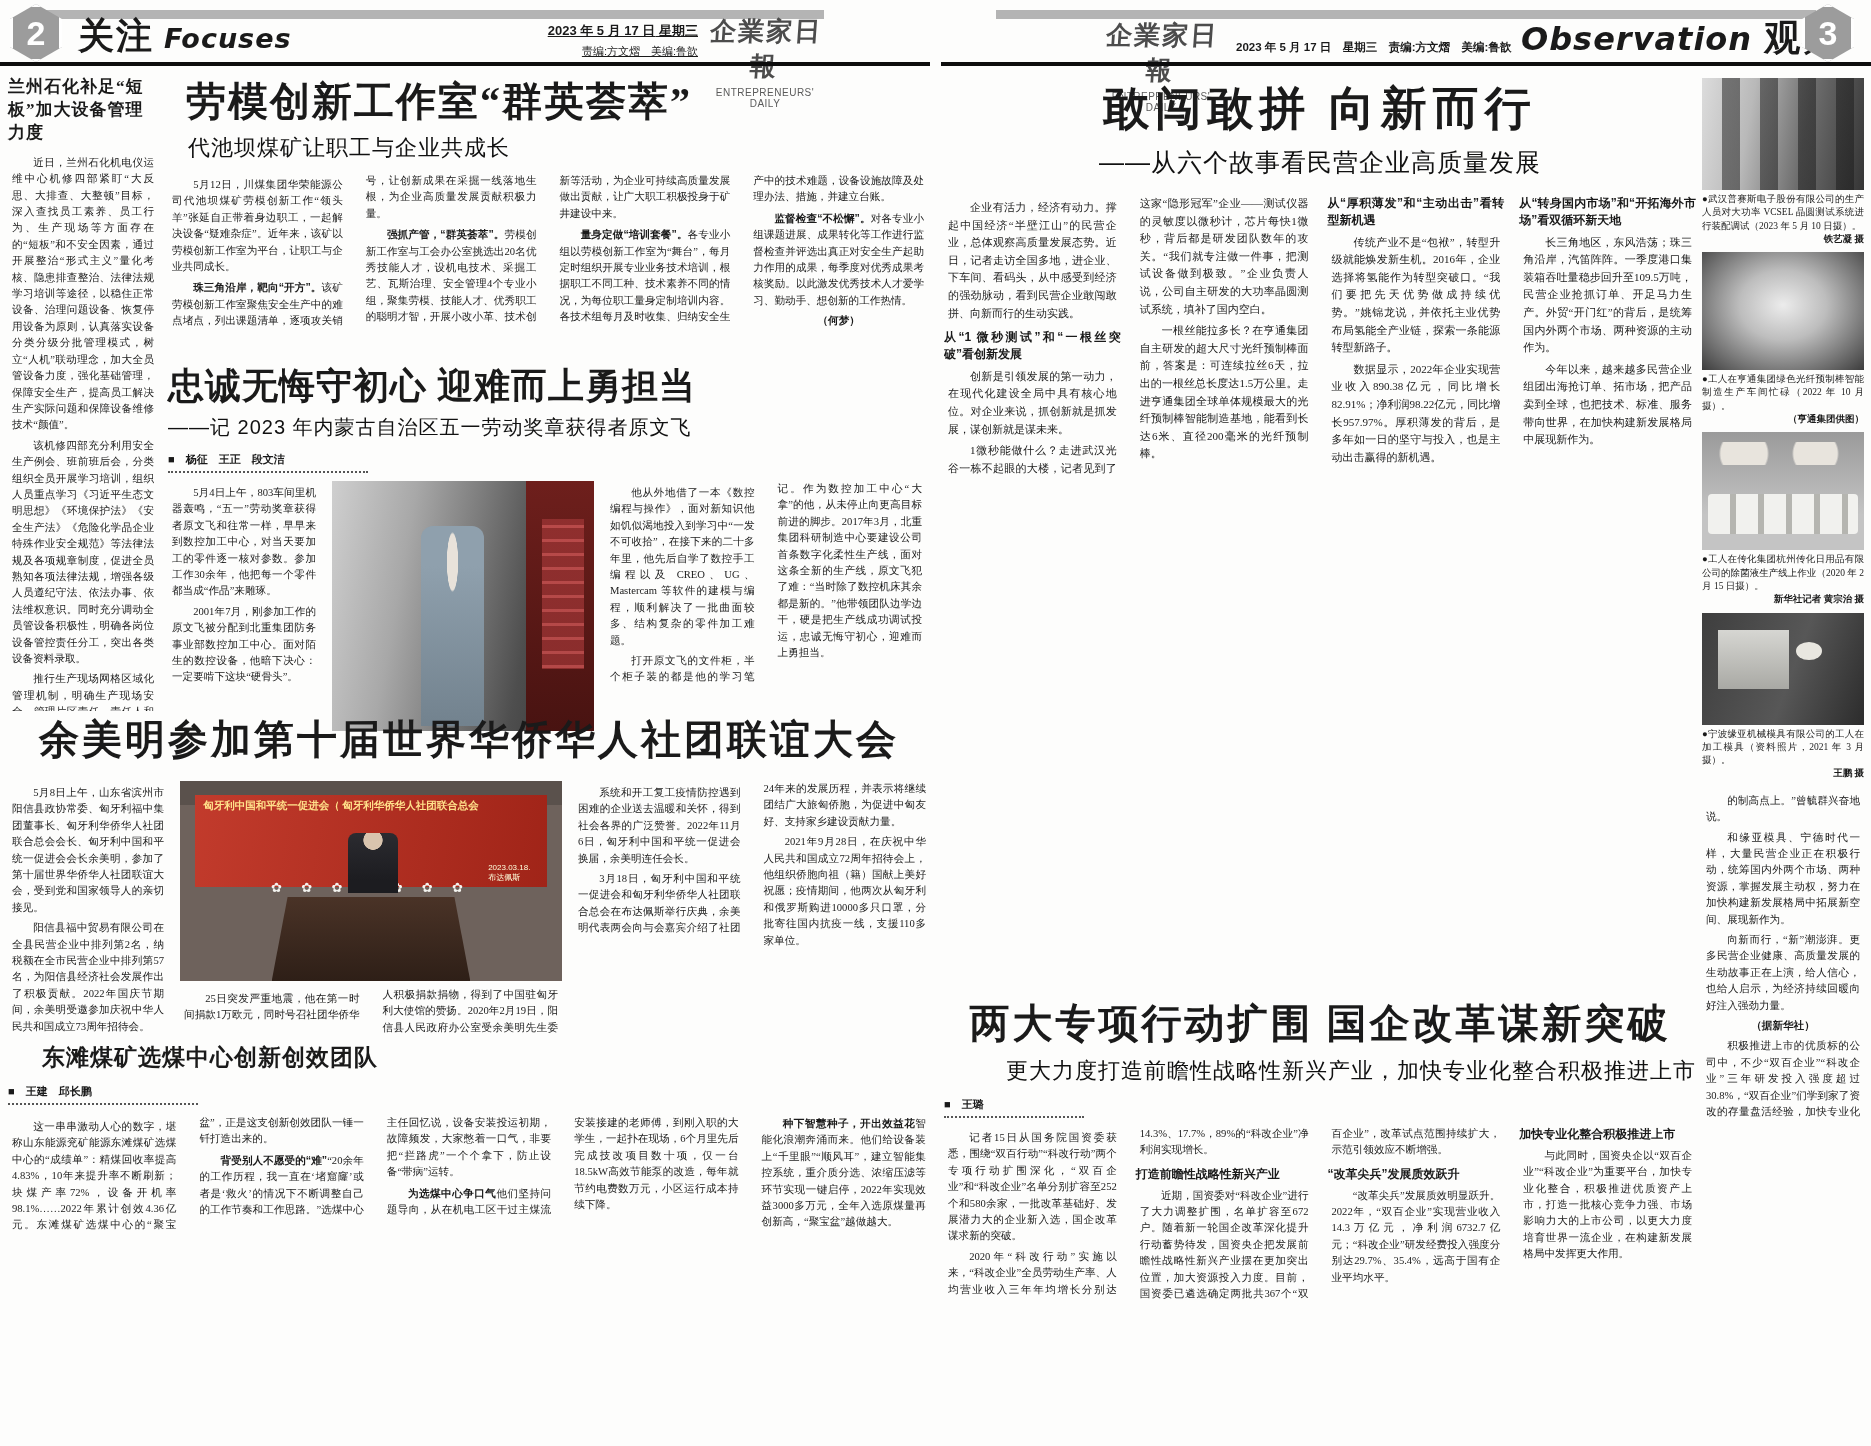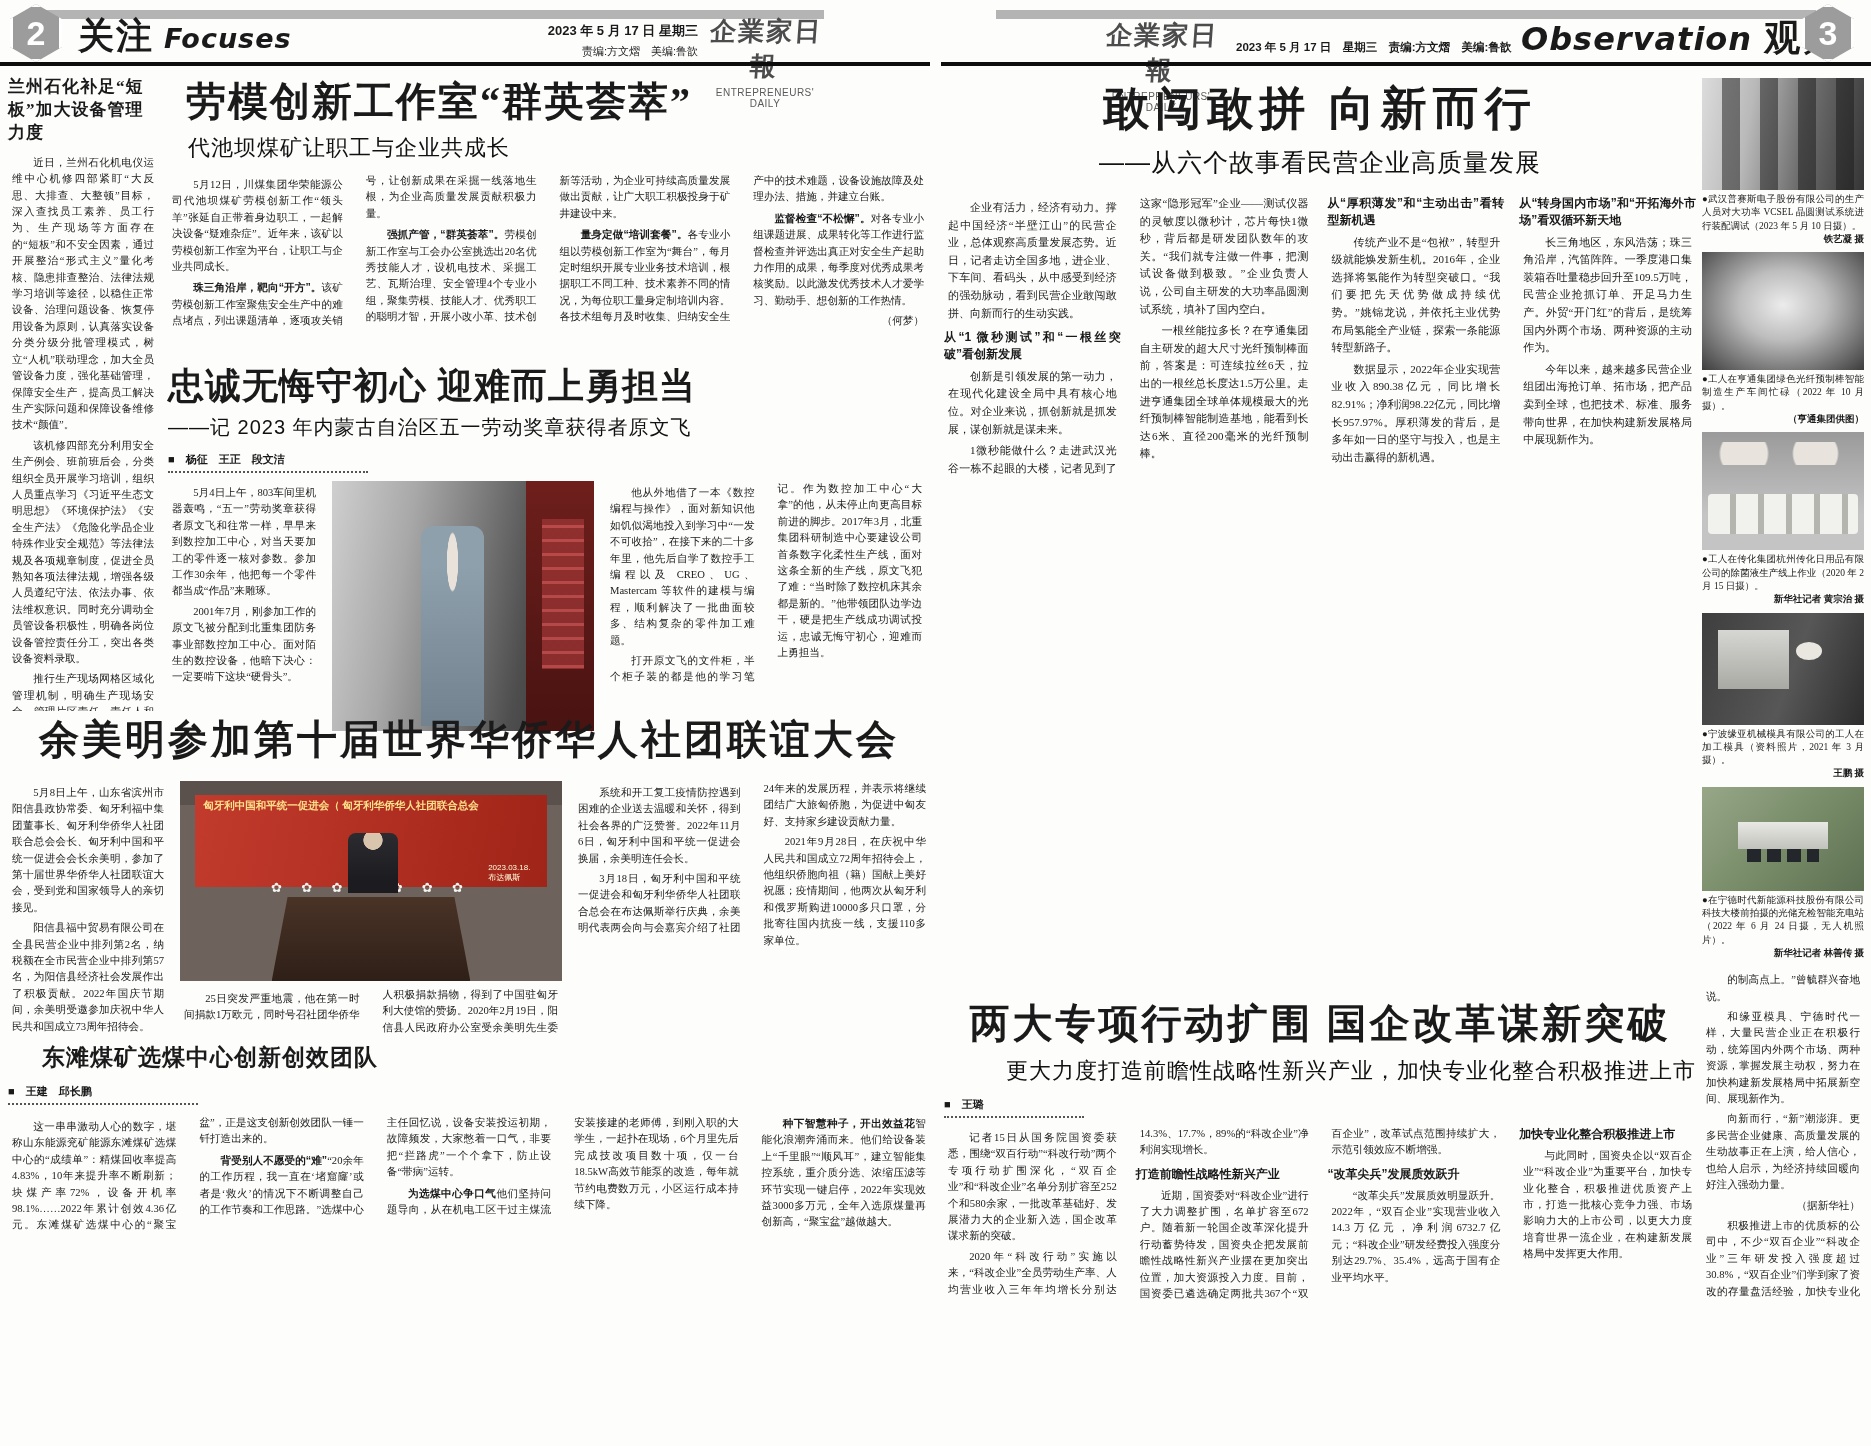--- a/index.html
+++ b/index.html
@@ -18,21 +18,21 @@
   .masthead{color:#4c4c4c;text-align:center;line-height:1;}
   .masthead .cn{font:bold 26px "Liberation Serif",serif;letter-spacing:2px;transform:skewX(-4deg);display:block;}
   .masthead .en{font:10px "Liberation Sans",sans-serif;letter-spacing:.5px;display:block;margin-top:3px;color:#5a5a5a;}
   .blackrule{background:#0d0d0d;height:4px;}
   
   .mcol{column-gap:15px;font-size:10.6px;line-height:1.55;text-align:justify;overflow:hidden;}
   .mcol p,.txt p{margin:4px;text-indent:2em;}
   .txt{font-size:10.6px;line-height:1.55;text-align:justify;overflow:hidden;}
   .t-h{font-weight:bold;text-indent:0 !important;margin:7px 0 5px 0 !important;
        font-family:"Liberation Sans",sans-serif;font-size:12px;line-height:1.4;}
-  .t-sign{text-align:right;font-weight:normal;text-indent:0 !important;}
+  .t-sign{text-align:center;font-weight:bold;text-indent:0 !important;}
   .t-p b{font-family:"Liberation Sans",sans-serif;}
   .kicker{font:bold 23px "Liberation Sans",sans-serif;letter-spacing:1px;}
   .h1a{font:bold 40px "Liberation Serif",serif;letter-spacing:2px;white-space:nowrap;}
   .h1b{font:bold 36px "Liberation Serif",serif;letter-spacing:1px;white-space:nowrap;}
   .sub{font:22px "Liberation Sans",sans-serif;letter-spacing:1px;color:#111;white-space:nowrap;}
   .byline{font:bold 11px "Liberation Sans",sans-serif;border-bottom:2px dotted #555;
           padding-bottom:4px;display:inline-block;}
   .smalltitle{font:bold 17px "Liberation Serif",serif;line-height:1.35;letter-spacing:1px;}
   
   .photo{position:relative;overflow:hidden;background:#999;}
@@ -87,21 +87,21 @@
 
   <div class="abs" style="left:0;top:0;width:935px;height:1446px;">
     <div class="abs graybar" style="left:32px;top:10px;width:792px;"></div>
     <div class="abs hex" style="left:10px;top:4px;">
         <span>2</span>
       </div>
     <div class="abs" style="left:78px;top:12px;display:flex;align-items:baseline;gap:10px;">
       <span class="secttitle">关注</span>
       <span class="sectlatin">Focuses</span>
     </div>
-    <div class="abs dateblk" style="left:540px;top:21px;width:158px;">
+    <div class="abs dateblk" style="left:540px;top:21px;width:158px;text-decoration:underline;">
       <span>2023 年 5 月 17 日</span> <span>星期三</span><br>
       <span class="eds">责编:方文熠　美编:鲁歆</span>
     </div>
     <div class="abs masthead" style="left:702px;top:14px;width:126px;">
       <span class="cn">企業家日報</span>
       <span class="en">ENTREPRENEURS' DAILY</span>
     </div>
     <div class="abs blackrule" style="left:0;top:62px;width:930px;"></div>
 
     <div class="abs" style="left:8px;top:76px;width:150px;height:634px;">
@@ -241,27 +241,20 @@
           </div>
         <div class="cap"><span>●工人在传化集团杭州传化日用品有限公司的除菌液生产线上作业（2020 年 2 月 15 日摄）。</span><span class="credit">新华社记者 黄宗治 摄</span></div>
       </div>
       <div style="margin-top:6px;">
         <div class="photo ph5" style="width:162px;height:112px;">
             <div class="screen"></div>
             <div class="helmet"></div>
           </div>
         <div class="cap"><span>●宁波缘亚机械模具有限公司的工人在加工模具（资料照片，2021 年 3 月摄）。</span><span class="credit">王鹏 摄</span></div>
       </div>
-      <div style="margin-top:6px;">
-        <div class="photo ph6" style="width:162px;height:104px;">
-            <div class="canopy"></div>
-            <div class="cars"></div>
-          </div>
-        <div class="cap"><span>●在宁德时代新能源科技股份有限公司科技大楼前拍摄的光储充检智能充电站（2022 年 6 月 24 日摄，无人机照片）。</span><span class="credit">新华社记者 林善传 摄</span></div>
-      </div>
       <div class="txt" style="height:330px;margin-top:8px;">
           <p class="t-p">的制高点上。”曾毓群兴奋地说。</p>
           <p class="t-p">和缘亚模具、宁德时代一样，大量民营企业正在积极行动，统筹国内外两个市场、两种资源，掌握发展主动权，努力在加快构建新发展格局中拓展新空间、展现新作为。</p>
           <p class="t-p">向新而行，“新”潮澎湃。更多民营企业健康、高质量发展的生动故事正在上演，给人信心，也给人启示，为经济持续回暖向好注入强劲力量。</p>
           <p class="t-sign">（据新华社）</p>
           <p class="t-p">积极推进上市的优质标的公司中，不少“双百企业”“科改企业”三年研发投入强度超过30.8%，“双百企业”们学到家了资改的存量盘活经验，加快专业化整合步伐。</p>
           <p class="t-sign">（据经济参考报）</p>
         </div>
     </div>
 

